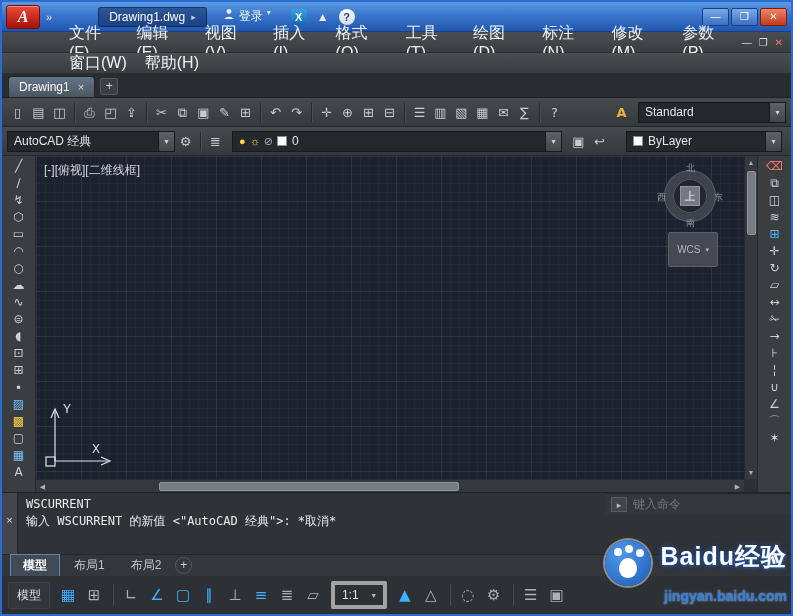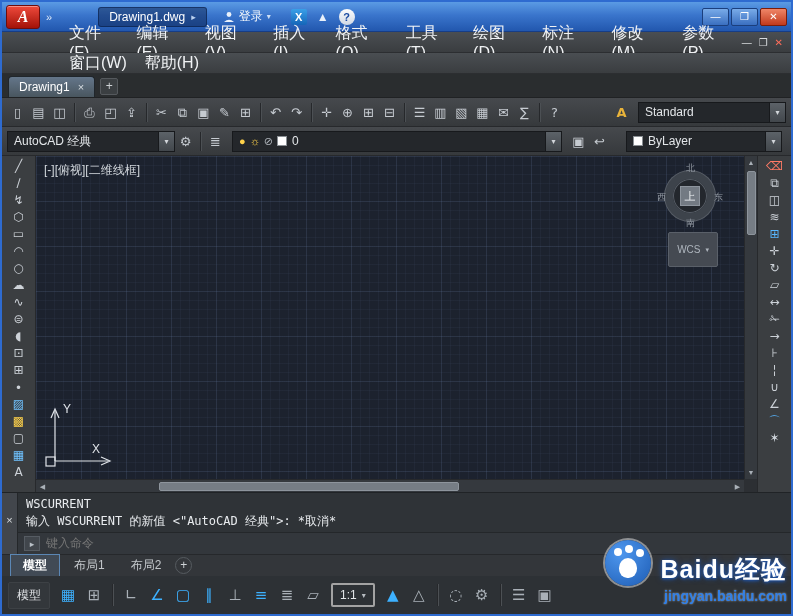--- a/index.html
+++ b/index.html
@@ -9,21 +9,21 @@
 
 
 #titlebar{height:30px;flex:0 0 auto;background:linear-gradient(#5b9be4,#3a75cc 45%,#2257ae);display:flex;align-items:center;gap:6px;padding:0 4px;border-bottom:1px solid #163d86}
 #appbtn{width:34px;height:24px;border-radius:3px;border:1px solid #6e0d0d;background:linear-gradient(#ef4a3c,#a31208);color:#fff;font:italic bold 16px "Liberation Serif",serif;display:flex;align-items:center;justify-content:center;box-shadow:inset 0 1px 0 rgba(255,255,255,.4)}
 #qat-overflow{color:#dce8f8;font-size:11px}
 #docpill{display:flex;align-items:center;gap:6px;background:rgba(8,28,70,.45);border:1px solid rgba(10,30,70,.6);border-radius:3px;padding:2px 10px;color:#fff;font-size:12px;margin-left:40px}
 #docpill .arrow{font-size:9px;color:#bcd2ef}
 #searchbox{display:flex;align-items:center;width:185px;height:17px;background:rgba(8,25,60,.55);border:1px solid rgba(5,20,50,.7);border-radius:2px;padding:0 4px;margin-left:8px}
 #searchbox input{flex:1;background:transparent;border:none;outline:none;color:#9fb6d9;font-size:11px;font-style:italic}
 #searchbox svg{flex:0 0 auto}
-#signin{display:flex;align-items:center;gap:4px;color:#f2f6fb;font-size:12px;margin-left:10px}
+#signin{display:flex;gap:4px;color:#f2f6fb;font-size:12px;margin-left:10px}
 #signin .caret{font-size:8px;color:#cfe0f5}
 .tb-mini{display:flex;align-items:center;gap:10px;margin-left:14px;color:#eaf1fa}
 .tb-mini .xlogo{width:16px;height:16px;background:linear-gradient(#3aa0e8,#1565b8);border-radius:2px;color:#fff;font-weight:bold;font-size:11px;text-align:center;line-height:16px}
 .tb-mini .a360{font-size:12px;color:#e8f0fa}
 .tb-mini .helpq{width:16px;height:16px;border-radius:50%;background:linear-gradient(#fdfdfd,#cfd8e4);color:#1c4ba0;font-weight:bold;font-size:11px;text-align:center;line-height:16px}
 #winbtns{margin-left:auto;display:flex;gap:2px}
 .wbtn{width:27px;height:18px;border:1px solid #1b3f7d;border-radius:2px;background:linear-gradient(#79abe8,#3a6fc0);color:#fff;font-size:10px;line-height:16px;text-align:center}
 .wbtn.close{background:linear-gradient(#ef8668,#c23a1d);border-color:#7c1d0a}
 
 
@@ -77,45 +77,45 @@
 .sarrow{color:#a9b0b7;font-size:7px;width:13px;height:13px;line-height:13px;text-align:center}
 #vthumb{width:9px;height:64px;margin-top:2px;background:#767d85;border-radius:2px;border:1px solid #8e959d}
 #hthumb{height:9px;width:300px;margin-left:110px;background:#767d85;border-radius:2px;border:1px solid #8e959d}
 #hscroll .sarrow.right{margin-left:auto}
 #scorner{position:absolute;right:0;bottom:0;width:13px;height:13px;background:#2c2f33}
 
 
 #cmdline{height:62px;flex:0 0 auto;background:#2f3337;display:flex;border-top:1px solid #202326}
 #cmd-gutter{width:16px;background:#42464c;border-right:1px solid #24272a;display:flex;flex-direction:column;align-items:center;padding-top:22px}
 #cmd-close{color:#d8dcdf;font-size:11px;line-height:11px}
-#cmd-body{flex:1;display:flex;flex-direction:column}
+#cmd-body{flex:1;display:flex;flex-direction:row}
 #cmd-history{flex:1;padding:3px 4px 0}
 .cmd-line{display:block;font:12px "DejaVu Sans Mono",monospace;color:#e8ebee;padding:1px 4px;white-space:pre}
 #cmd-inputrow{height:22px;background:#33373c;border-top:1px solid #24272a;display:flex;align-items:center;padding:0 6px;gap:6px}
 #cmd-prompt{width:16px;height:15px;background:#41464c;border:1px solid #565c63;color:#b9c0c7;font-size:9px;text-align:center;line-height:14px}
-#cmd-inputrow input{flex:1;background:transparent;border:none;outline:none;color:#9aa1a8;font-size:12px;font-family:Liberation Serif, serif}
+#cmd-inputrow input{flex:1;background:transparent;border:none;outline:none;color:#9aa1a8;font-size:12px;font-family:Liberation Mono, monospace}
 
 
 #ltabs{height:22px;flex:0 0 auto;background:#33363a;border-top:1px solid #26282b;display:flex;align-items:center;padding-left:8px;gap:2px}
 .ltab{padding:2px 12px;font-size:12px;color:#c3c7cb}
 .ltab.on{background:#414a55;border:1px solid #5b87b5;color:#fff;font-weight:bold}
 .ltab.plus{width:17px;height:17px;padding:0;line-height:15px;text-align:center;border:1px solid #565b60;border-radius:50%;color:#cfd3d6}
 
 
 #statusbar{height:38px;flex:0 0 auto;background:#2d3135;display:flex;align-items:center;padding:0 6px;gap:2px}
 #model-btn{color:#dde0e3;font-size:12px;padding:4px 8px;border:1px solid #3d4145;border-radius:2px;background:#33373b;margin-right:4px}
 .sicon{width:24px;height:24px;line-height:24px;text-align:center;font-size:15px;color:#a9b0b7;font-family:"DejaVu Sans",sans-serif}
 .sicon.on{color:#3db1ff}
 #statusbar .sep{height:22px}
-#scale-combo{display:flex;align-items:center;gap:5px;color:#e3e6e9;font-size:12px;padding:3px 7px;border:2px solid #a3a3a3;border-radius:2px;margin:0 4px}
+#scale-combo{display:flex;align-items:center;gap:13px;color:#e3e6e9;font-size:12px;padding:3px 7px;border:4px solid #a3a3a3;border-radius:2px;margin:0 4px}
 #scale-combo .caret{font-size:8px;color:#b7bcc1}
 
 
 #watermark{position:absolute;right:4px;bottom:10px;z-index:50;display:flex;flex-direction:column;align-items:flex-end;pointer-events:none}
-.wm-row{display:flex;align-items:flex-end;gap:10px}
+.wm-row{display:flex;align-items:flex-start;gap:10px}
 .wm-logo{position:relative;width:46px;height:46px;border-radius:50%;background:radial-gradient(circle at 35% 30%,#4e97ee,#1d5cb4);box-shadow:0 0 0 2px rgba(255,255,255,.45)}
 .wm-logo::before{content:"";position:absolute;left:9px;top:8px;width:8px;height:8px;border-radius:50%;background:#fff;box-shadow:11px -3px 0 #fff,22px 1px 0 #fff}
 .wm-logo::after{content:"";position:absolute;left:14px;top:18px;width:18px;height:20px;background:#fff;border-radius:50% 50% 46% 46%}
 .wm-text{font-size:25px;font-weight:bold;color:#fff;text-shadow:0 1px 3px rgba(30,90,190,.9),0 0 6px rgba(30,90,190,.7);letter-spacing:1px}
 .wm-url{font-size:14px;font-weight:bold;color:#2f7fe8;margin-top:2px;text-shadow:0 0 2px rgba(255,255,255,.6)}
 </style>
 </head>
 <body>
 
 <div id="win">

